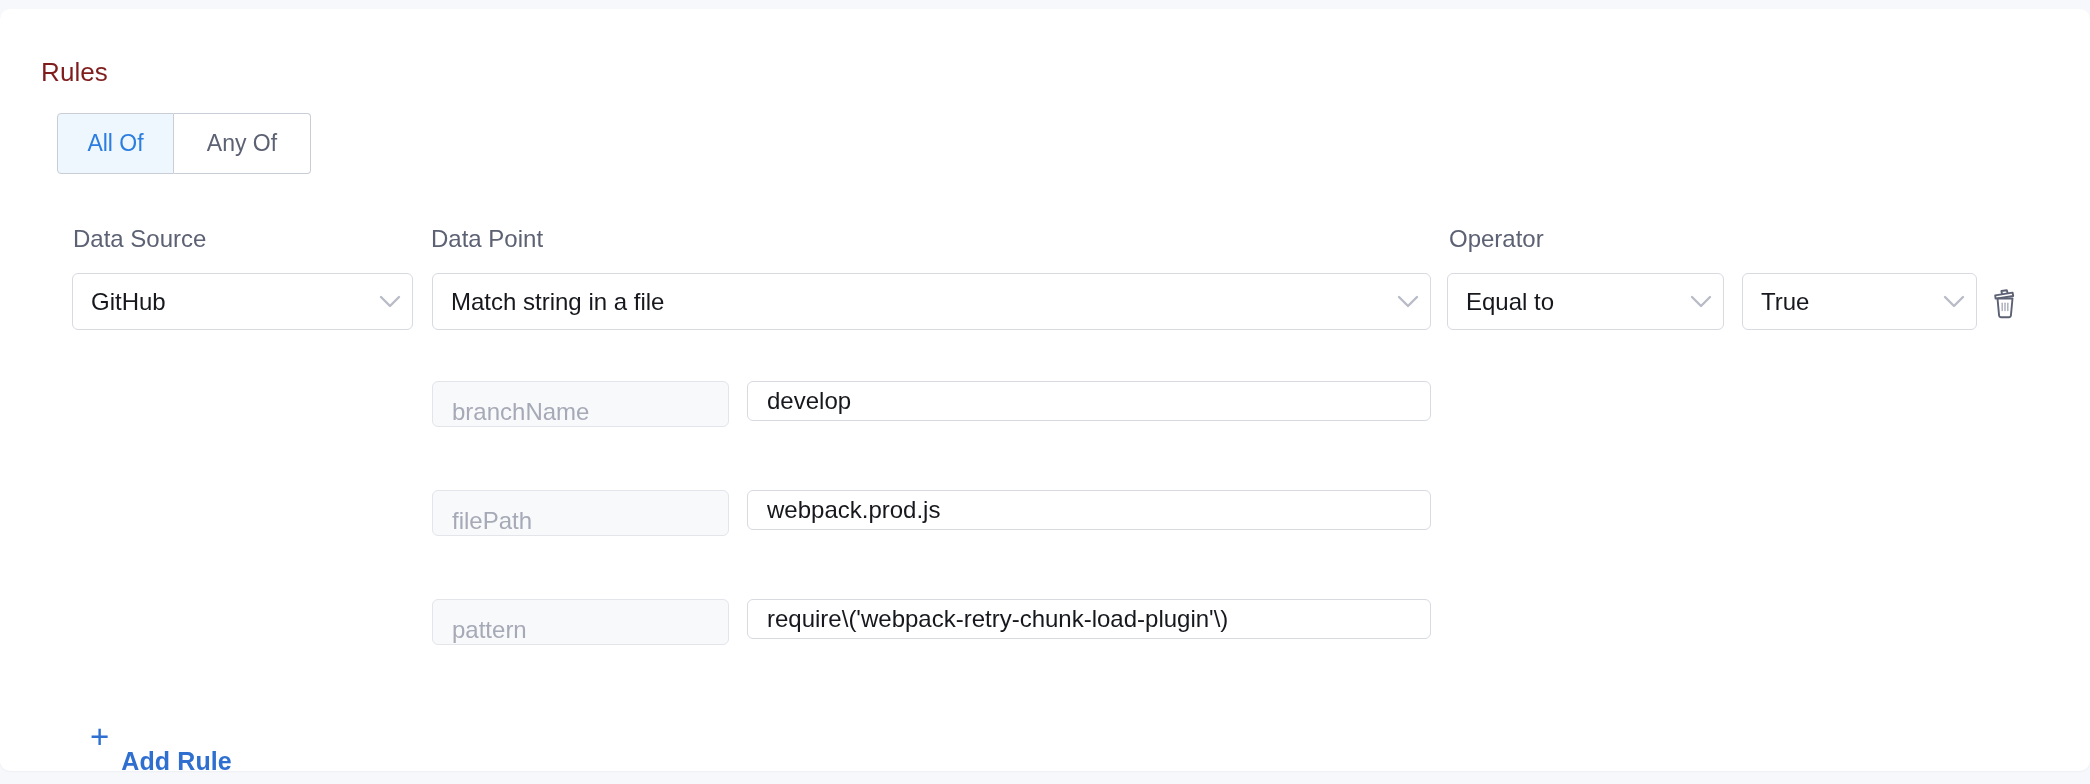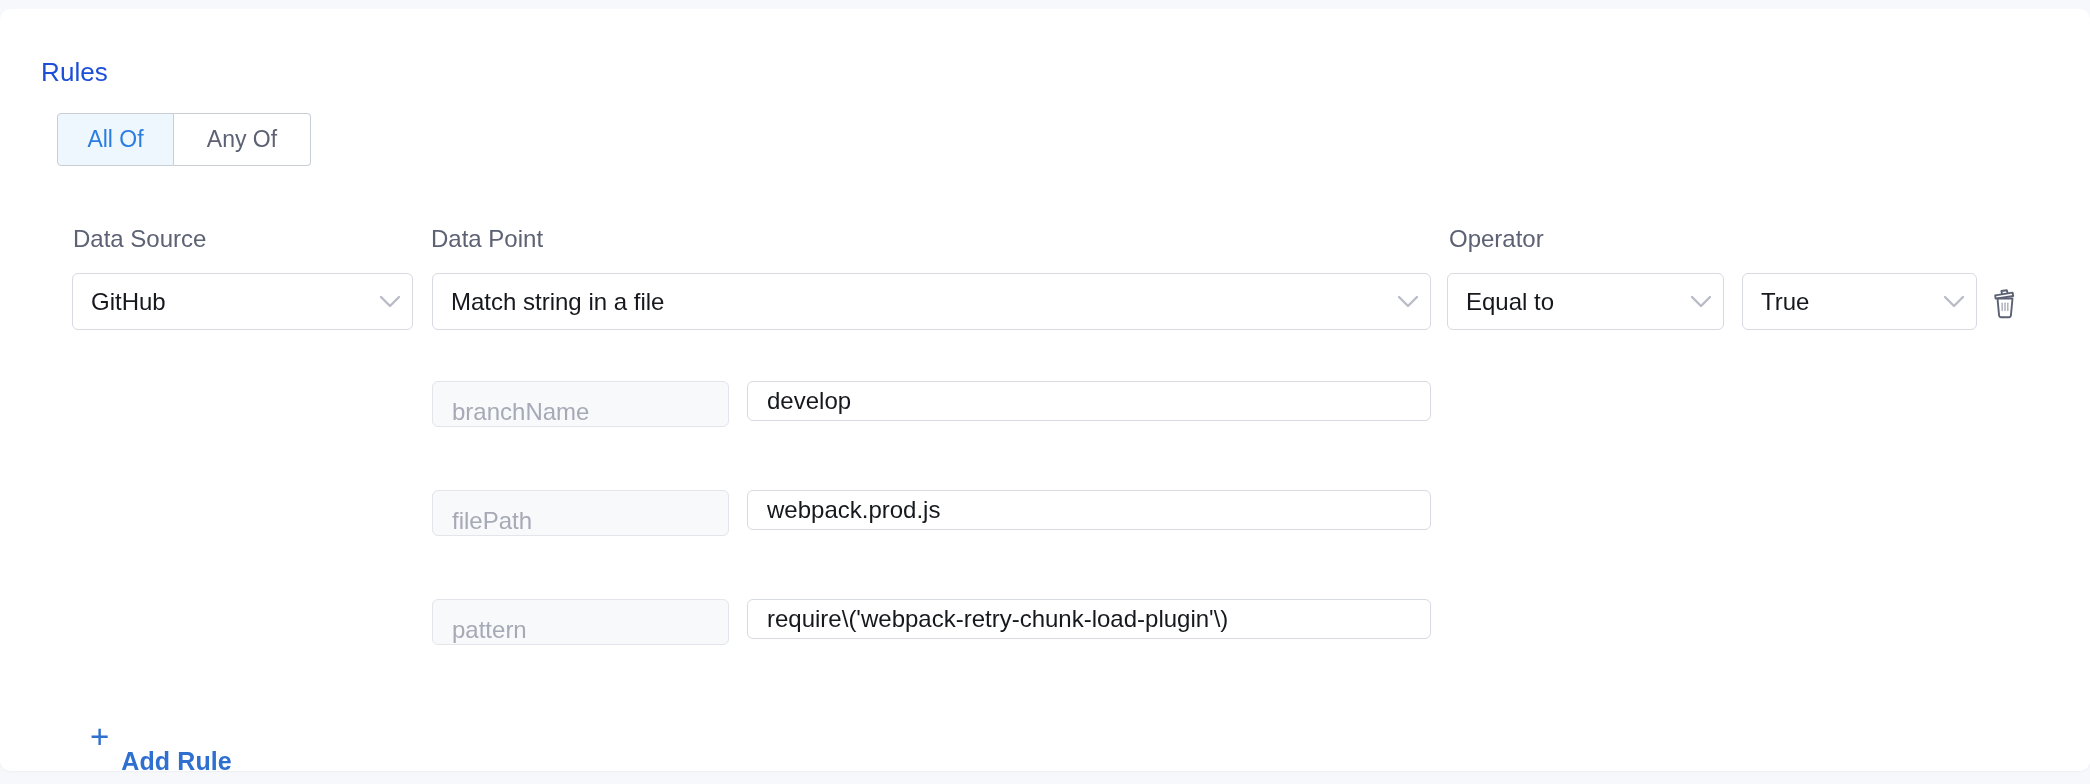--- a/index.html
+++ b/index.html
@@ -27,38 +27,38 @@
     box-shadow: 0 1px 2px rgba(16,24,40,0.04);
     overflow: hidden;
   }
 
   
   .rules-title {
     position: absolute;
     left: 41px;
     top: 48px;
     font-size: 26px;
-    color: #1d4ed8;
+    color: #7f1d1d;
     letter-spacing: 0.1px;
     white-space: nowrap;
   }
 
   
   .seg-group {
     position: absolute;
     left: 57px;
     top: 104px;
     display: flex;
     height: 53px;
   }
   .seg-btn {
     display: flex;
     align-items: center;
     justify-content: center;
-    height: 53px;
+    height: 61px;
     box-sizing: border-box;
     border: 1px solid #c9cdd6;
     font-size: 23px;
     color: #5c6173;
     background: #ffffff;
     cursor: pointer;
     user-select: none;
     padding: 0 22px;
   }
   .seg-btn.first  { border-radius: 4px 0 0 4px; width: 117px; padding: 0; }

